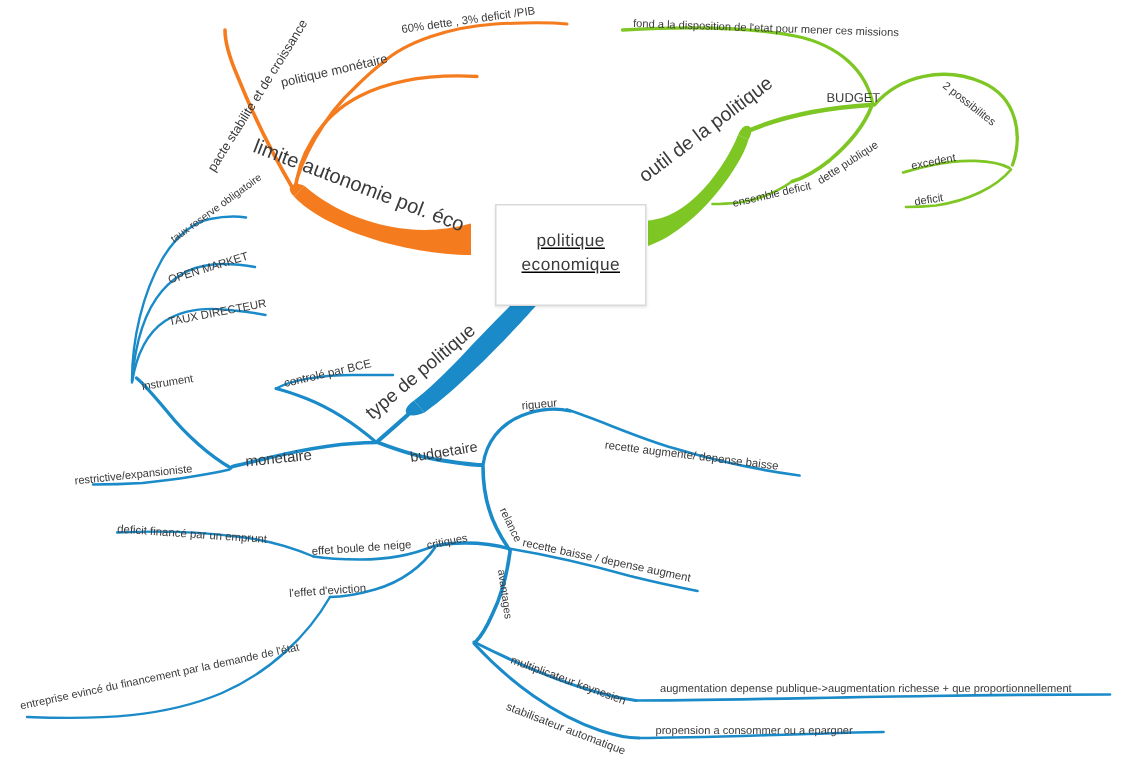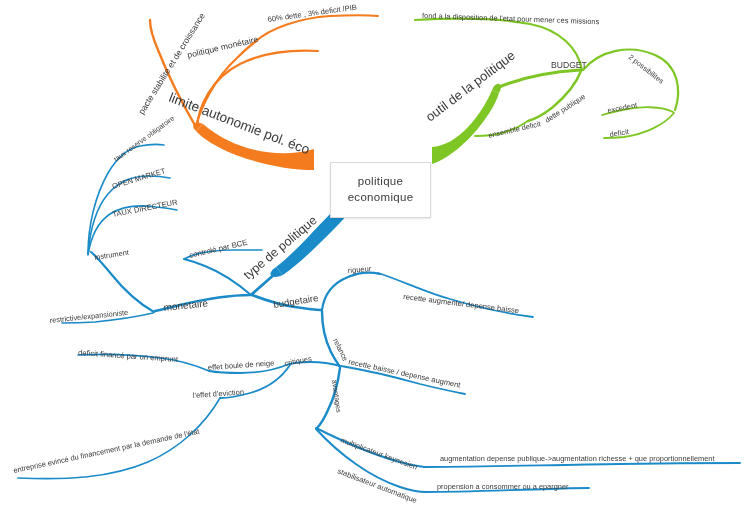--- a/index.html
+++ b/index.html
@@ -180,18 +180,18 @@
       <text class="node-text" x="14" y="473" font-size="7.4" transform="rotate(-12 14 473)">entreprise evincé du financement par la demande de l'état</text>
       <text class="node-text" x="332" y="380" font-size="7.2" transform="rotate(82 332 380)">avantages</text>
       <text class="node-text" x="340" y="442" font-size="7.6" transform="rotate(20 340 442)">multiplicateur keynesien</text>
       <text class="node-text" x="440" y="461" font-size="7.4">augmentation depense publique-&gt;augmentation richesse + que proportionnellement</text>
       <text class="node-text" x="337" y="473" font-size="7.6" transform="rotate(21 337 473)">stabilisateur automatique</text>
       <text class="node-text" x="437" y="489" font-size="7.4">propension a consommer ou a epargner</text>
     </g>
 
   </svg>
 
-  <div class="central-node-box" style="left:330px; top:162px; width:101px; height:56px;">
+  <div class="central-node-box" style="left:330px; top:136px; width:101px; height:68px;text-decoration:underline;">
     <div class="central-node-label">politique
 economique</div>
   </div>
 
 </div>
 
 </body></html>

